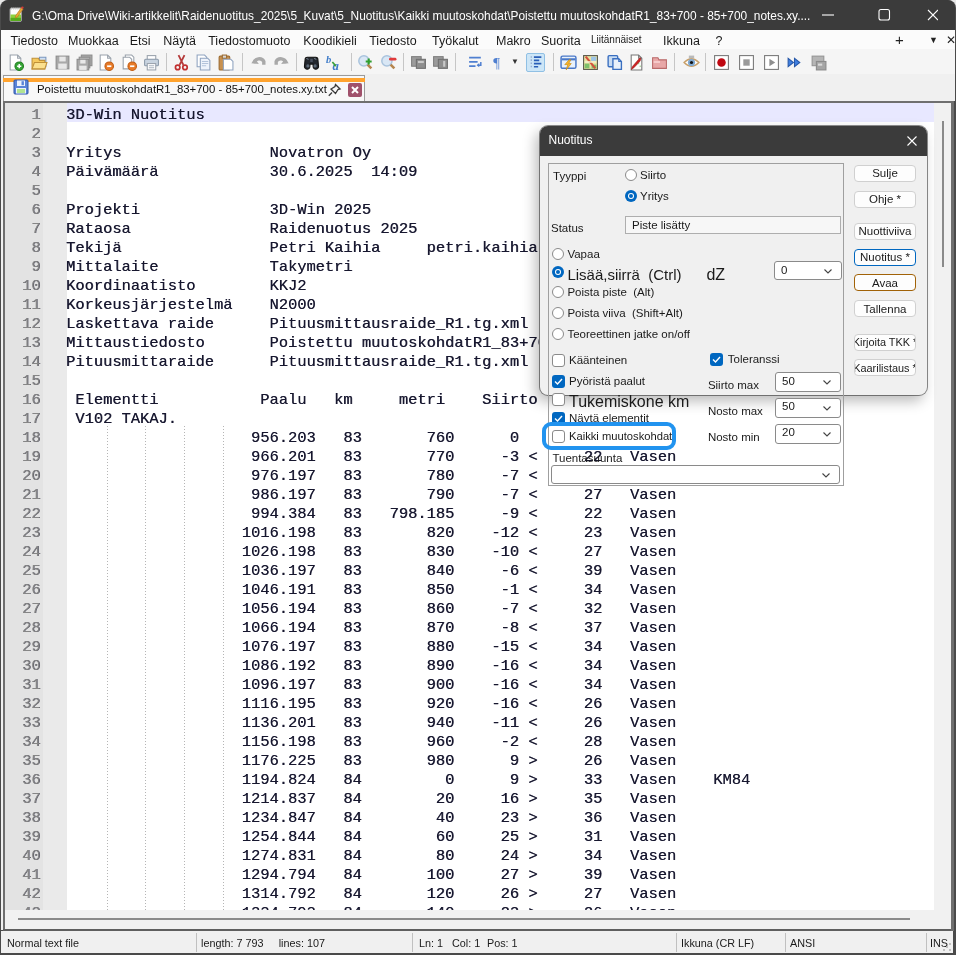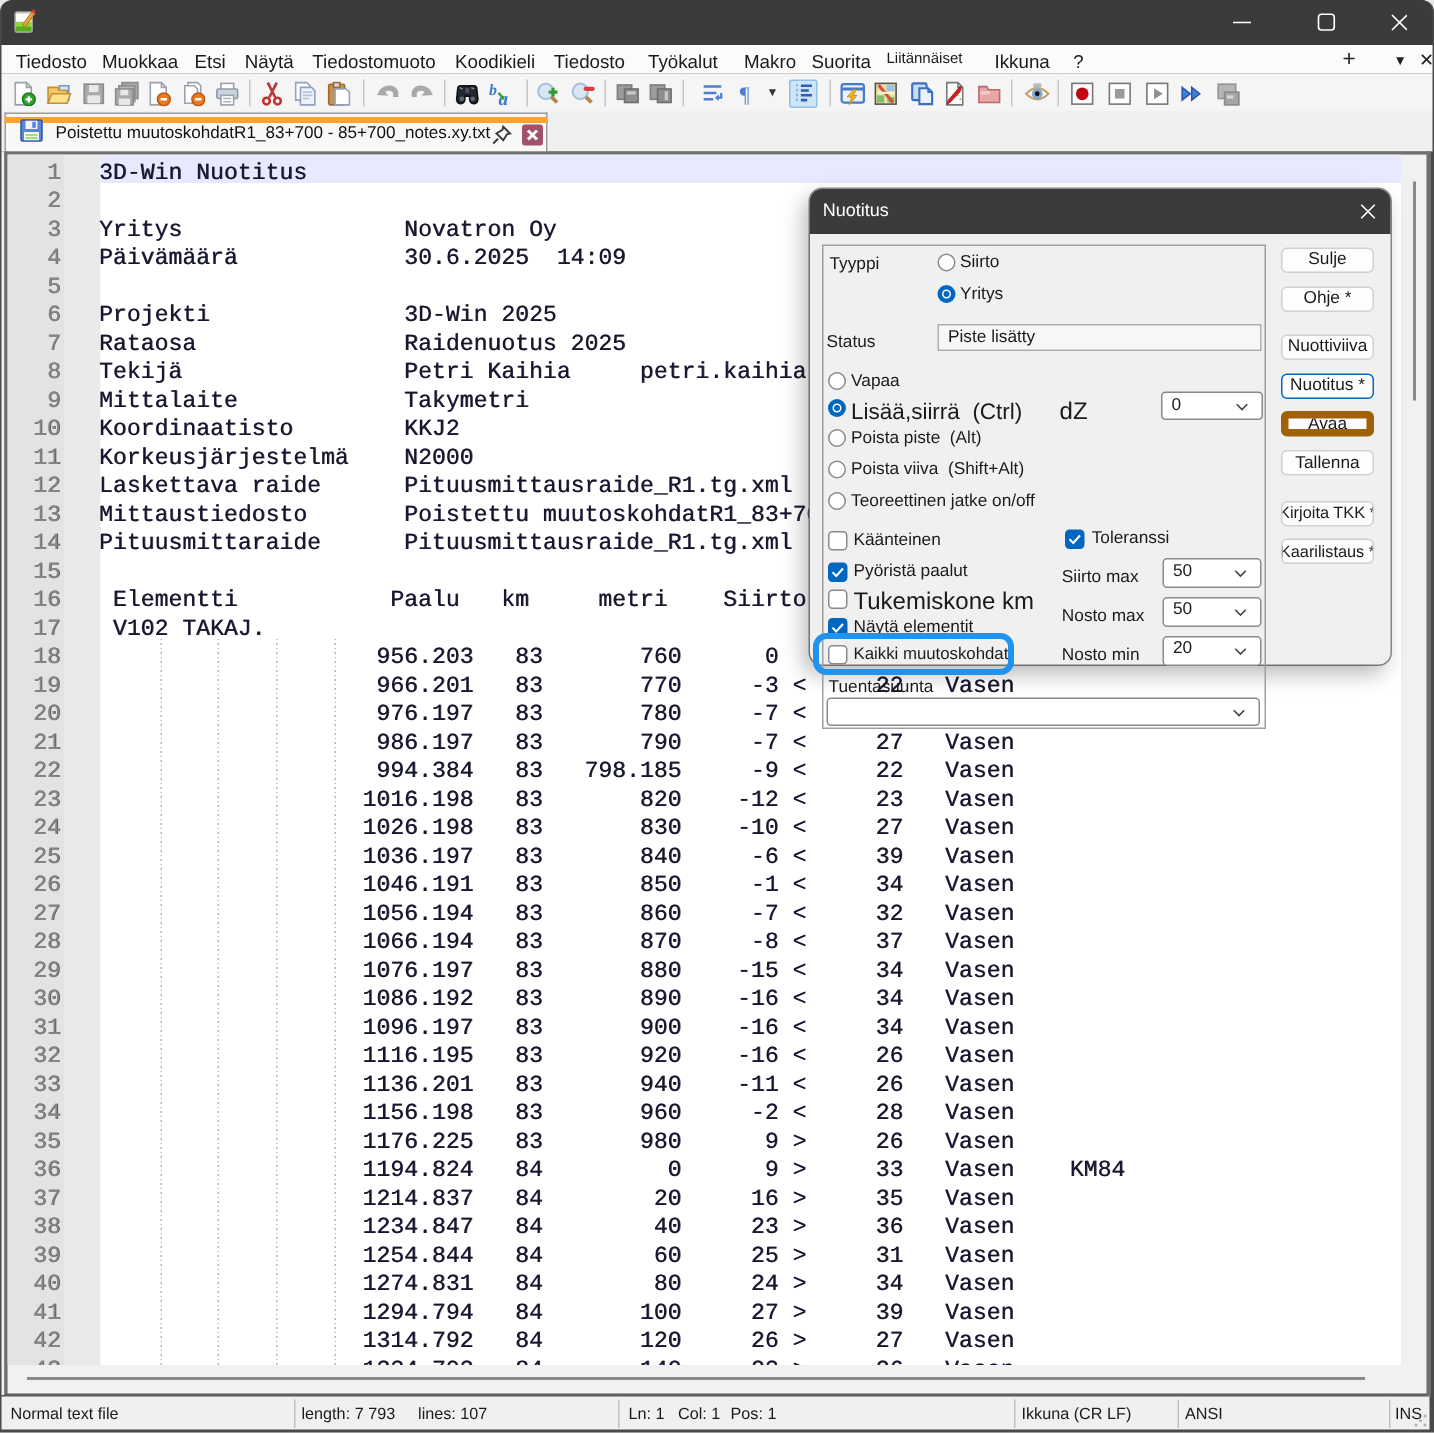--- a/index.html
+++ b/index.html
@@ -4,20 +4,21 @@
     <div class="abs" style="left:0;top:0;width:956px;height:955px;background:#4a4a4a;border-radius:8px 8px 0 0"></div>
     <div class="abs" style="left:1px;top:0;width:954px;height:30px;background:#3b3b3b;border-radius:8px 8px 0 0"></div>
     <svg class="ic" style="left:9px;top:6px" width="15" height="17" viewBox="0 0 15 17">
 <rect x="1" y="2" width="11.5" height="13.5" rx="1.5" fill="#fdfdfd" stroke="#999"></rect>
 <rect x="1.5" y="8.5" width="10.5" height="6.5" fill="#8ed23e"></rect>
 <rect x="1.5" y="11.8" width="10.5" height="3.2" fill="#57ab1d"></rect>
 <path d="M2 2.6h10.5" stroke="#c9c9c9" stroke-width="1.6" stroke-dasharray="1.1 1"></path>
 <path d="M12.5 1.5L6.8 9.6l-.5 2.3 2.2-.9 5.6-8z" fill="#e9a63a" stroke="#b97f1e" stroke-width=".7"></path>
 <circle cx="13.4" cy="1.6" r="1.2" fill="#d03c3c"></circle>
 </svg>
+    <div class="abs" style="left:32px;top:9px;font-size:11.9px;color:#fff;white-space:nowrap">G:\Oma Drive\Wiki-artikkelit\Raidenuotitus_2025\5_Kuvat\5_Nuotitus\Kaikki muutoskohdat\Poistettu muutoskohdatR1_83+700 - 85+700_notes.xy....</div>
     <svg class="ic" style="left:818px;top:5px" width="120" height="20" viewBox="0 0 120 20">
       <path d="M4 10h12" stroke="#fff" stroke-width="1.1"></path>
       <rect x="61" y="4.5" width="10.5" height="10.5" fill="none" stroke="#fff" stroke-width="1.1" rx="2"></rect>
       <path d="M110 5l10 10M120 5l-10 10" stroke="#fff" stroke-width="1.1"></path>
     </svg>
     <div class="abs" style="left:1px;top:30px;width:954px;height:19px;background:#fbfbfb"></div>
     <div class="abs" style="left:10.5px;top:33.5px;font-size:12.5px;color:#1a1a1a">Tiedosto</div>
     <div class="abs" style="left:68px;top:33.5px;font-size:12.5px;color:#1a1a1a">Muokkaa</div>
     <div class="abs" style="left:129.7px;top:33.5px;font-size:12.5px;color:#1a1a1a">Etsi</div>
     <div class="abs" style="left:163.2px;top:33.5px;font-size:12.5px;color:#1a1a1a">Näytä</div>
@@ -347,21 +348,21 @@
     <div class="abs" style="left:487px;top:937px;font-size:10.8px;color:#1a1a1a;white-space:nowrap">Pos: 1</div>
     <div class="abs" style="left:681px;top:937px;font-size:10.8px;color:#1a1a1a;white-space:nowrap">Ikkuna (CR LF)</div>
     <div class="abs" style="left:790px;top:937px;font-size:10.8px;color:#1a1a1a;white-space:nowrap">ANSI</div>
     <div class="abs" style="left:930px;top:937px;font-size:10.8px;color:#1a1a1a;white-space:nowrap">INS</div>
     <svg class="ic" style="left:941px;top:941px" width="12" height="12" viewBox="0 0 12 12">
       <circle cx="9" cy="3" r="1" fill="#b0b0b0"></circle>
       <circle cx="9" cy="9" r="1" fill="#b0b0b0"></circle>
       <circle cx="3" cy="9" r="1" fill="#b0b0b0"></circle>
       <circle cx="6" cy="6" r="1" fill="#b0b0b0"></circle>
     </svg>
-    <div class="abs" style="left:540px;top:126px;width:387px;height:317px;background:#f0f0f0;border-radius:8px;box-shadow:-4px 6px 14px rgba(0,0,0,.28),0 0 0 1px #909090">
+    <div class="abs" style="left:540px;top:126px;width:387px;height:269px;background:#f0f0f0;border-radius:8px;box-shadow:-4px 6px 14px rgba(0,0,0,.28),0 0 0 1px #909090">
       <div class="abs" style="left:0;top:0;width:387px;height:30px;background:#3b3b3b;border-radius:8px 8px 0 0"></div>
       <div class="abs" style="left:8.5px;top:6.5px;font-size:12px;color:#fff">Nuotitus</div>
       <svg class="ic" style="left:364px;top:7px" width="16" height="16" viewBox="0 0 16 16">
         <path d="M3.5 3.5l9 9M12.5 3.5l-9 9" stroke="#fff" stroke-width="1.1"></path>
       </svg>
       <div class="abs" style="left:7.5px;top:37px;width:296.5px;height:323px;border:1px solid #9f9f9f"></div>
       <div class="abs" style="left:13px;top:44px;font-size:11.5px;color:#1a1a1a;white-space:pre">Tyyppi</div>
       <div class="abs" style="left:84.5px;top:43px;width:12px;height:12px;border-radius:50%;background:#fff;border:1px solid #8a8a8a"></div>
       <div class="abs" style="left:100px;top:43px;font-size:11.5px;color:#1a1a1a;white-space:pre">Siirto</div>
       <div class="abs" style="left:85px;top:64px;width:12px;height:12px;border-radius:50%;background:#0067c0"></div>
@@ -431,17 +432,17 @@
       </svg>
       <div class="abs" style="left:12.399999999999977px;top:325.5px;font-size:11.5px;color:#1a1a1a;white-space:pre">Tuentasuunta</div>
       <div class="abs" style="left:11.399999999999977px;top:339.2px;width:289px;height:19px;background:#fff;border:1px solid #8a8a8a;border-radius:3px"></div>
       <svg class="ic" style="left:280.4px;top:342.7px" width="12" height="12" viewBox="0 0 12 12">
         <path d="M2.5 4.5L6 8l3.5-3.5" fill="none" stroke="#444" stroke-width="1.1"></path>
       </svg>
       <div class="abs" style="left:314px;top:39px;width:62px;height:16.5px;background:#fdfdfd;border:1px solid #d0d0d0;border-radius:4px;overflow:hidden;display:flex;align-items:center;justify-content:center;font-size:11.5px;color:#1a1a1a;white-space:pre">Sulje</div>
       <div class="abs" style="left:314px;top:65px;width:62px;height:16.5px;background:#fdfdfd;border:1px solid #d0d0d0;border-radius:4px;overflow:hidden;display:flex;align-items:center;justify-content:center;font-size:11.5px;color:#1a1a1a;white-space:pre">Ohje *</div>
       <div class="abs" style="left:314px;top:97px;width:62px;height:16.5px;background:#fdfdfd;border:1px solid #d0d0d0;border-radius:4px;overflow:hidden;display:flex;align-items:center;justify-content:center;font-size:11.5px;color:#1a1a1a;white-space:pre">Nuottiviiva</div>
       <div class="abs" style="left:314px;top:123px;width:62px;height:16.5px;background:#fdfdfd;border:1.5px solid #0067c0;border-radius:4px;overflow:hidden;display:flex;align-items:center;justify-content:center;font-size:11.5px;color:#1a1a1a;white-space:pre">Nuotitus *</div>
-      <div class="abs" style="left:314px;top:148px;width:62px;height:17px;background:#fdfdfd;border:5px solid #a16207;border-radius:4px;overflow:hidden;display:flex;align-items:center;justify-content:center;font-size:11.5px;color:#1a1a1a;white-space:pre">Avaa</div>
+      <div class="abs" style="left:314px;top:148px;width:62px;height:17px;background:#fdfdfd;border:1px solid #a16207;border-radius:4px;overflow:hidden;display:flex;align-items:center;justify-content:center;font-size:11.5px;color:#1a1a1a;white-space:pre">Avaa</div>
       <div class="abs" style="left:314px;top:174px;width:62px;height:17px;background:#fdfdfd;border:1px solid #d0d0d0;border-radius:4px;overflow:hidden;display:flex;align-items:center;justify-content:center;font-size:11.5px;color:#1a1a1a;white-space:pre">Tallenna</div>
       <div class="abs" style="left:314px;top:208px;width:62px;height:16.5px;background:#fdfdfd;border:1px solid #d0d0d0;border-radius:4px;overflow:hidden;display:flex;align-items:center;justify-content:center;font-size:10.9px;color:#1a1a1a;white-space:pre">Kirjoita TKK *</div>
       <div class="abs" style="left:314px;top:233px;width:62px;height:17px;background:#fdfdfd;border:1px solid #d0d0d0;border-radius:4px;overflow:hidden;display:flex;align-items:center;justify-content:center;font-size:10.9px;color:#1a1a1a;white-space:pre">Kaarilistaus *</div>
     </div>
   </div>
 </body></html>

